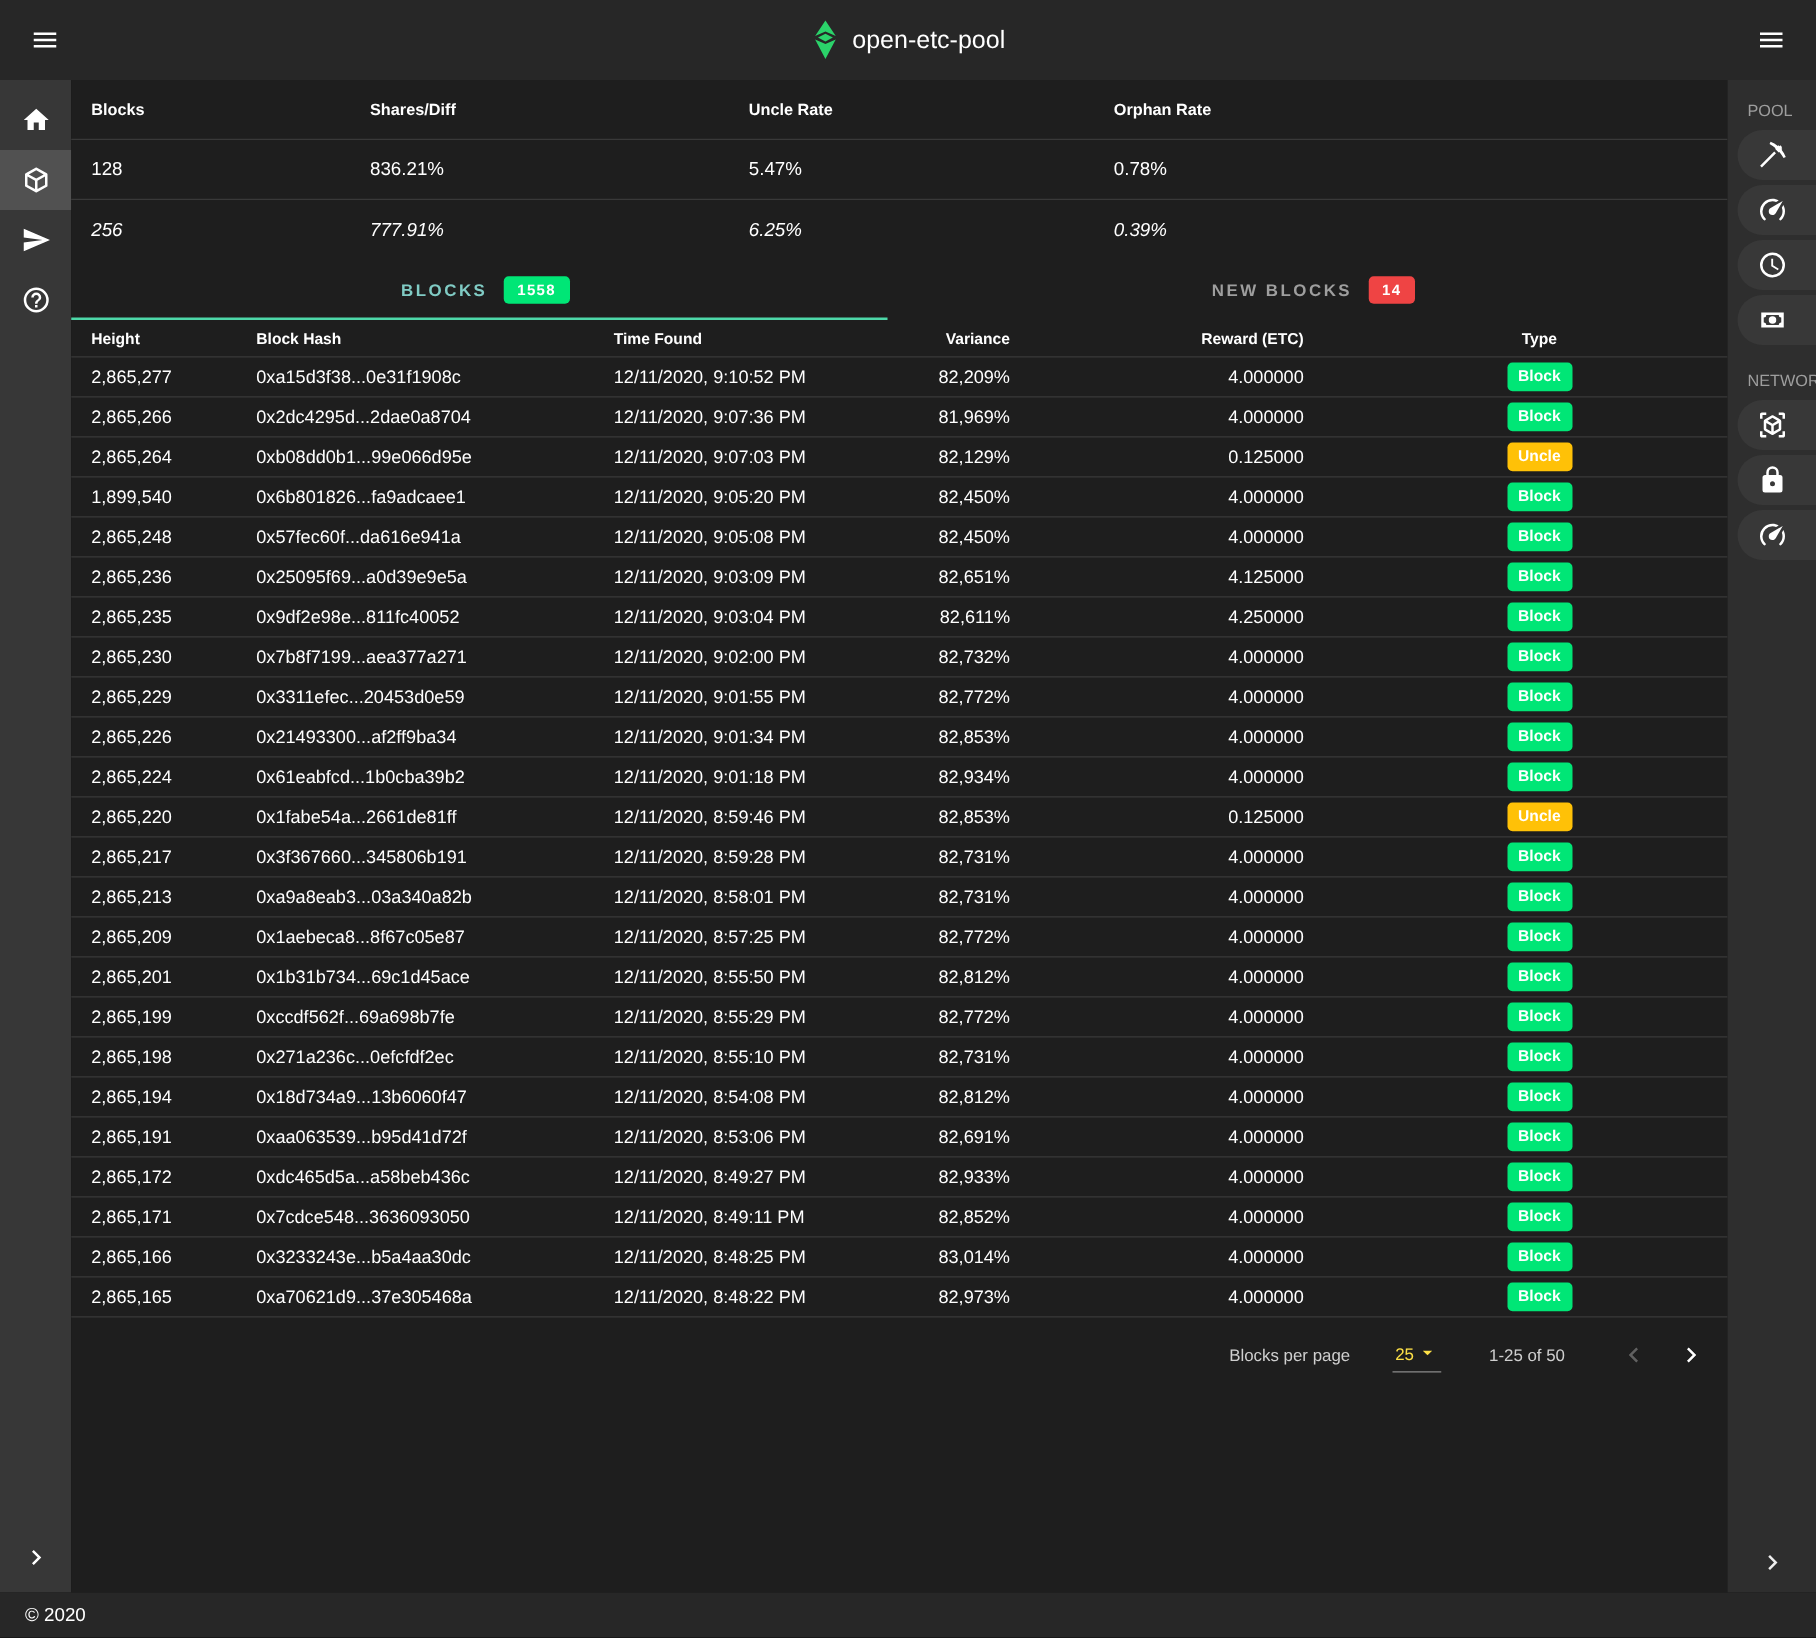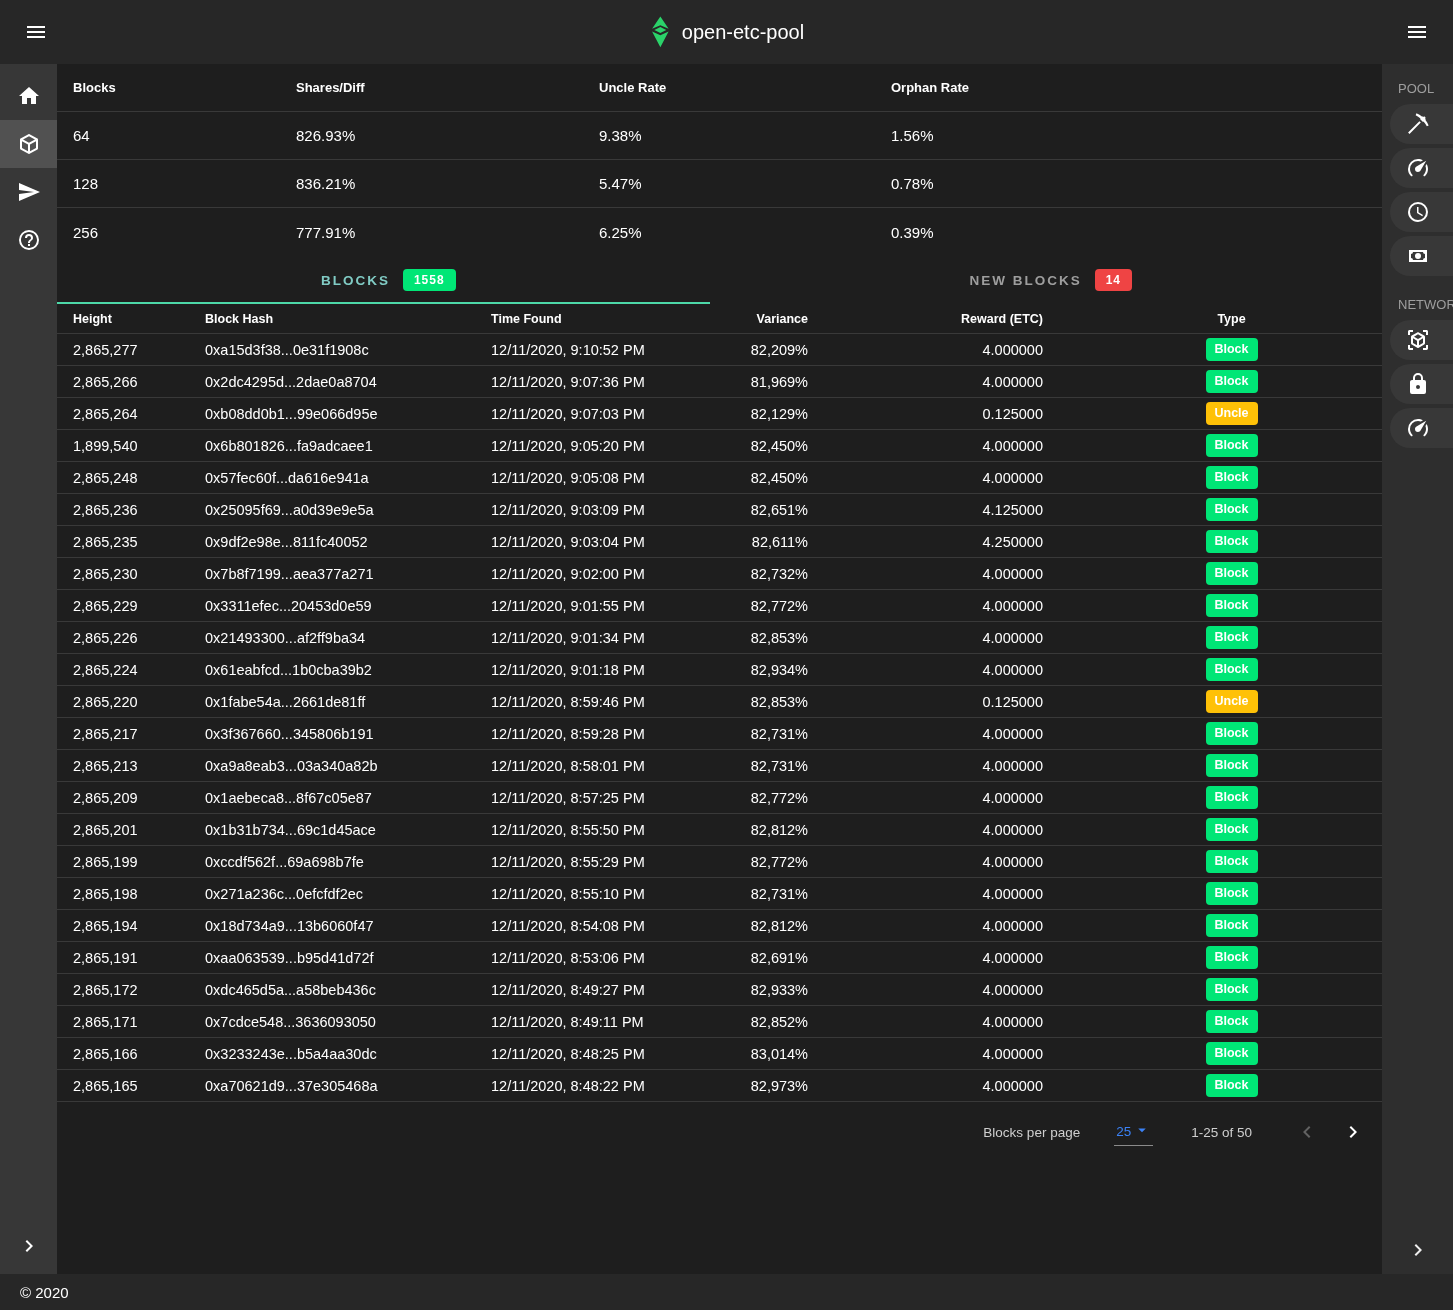--- a/index.html
+++ b/index.html
@@ -25,21 +25,21 @@
   .nav-item.active { background:#515151; }
   .nav-collapse { margin-top:auto; height:56px; display:flex; align-items:center; justify-content:center; color:#fff; }
 
   
   .main { width:1325px; flex:0 0 auto; background:#1e1e1e; display:flex; flex-direction:column; }
 
   .stats-head, .stats-row { display:grid; grid-template-columns:223px 303px 292px 1fr;
     padding:0 16px; height:48px; align-items:center; border-bottom:1px solid rgba(255,255,255,0.12); }
   .stats-head { font-size:13px; font-weight:bold; color:#ffffff; }
   .stats-row { font-size:15px; }
-  .stats-row:last-child { border-bottom:none; }
+  .stats-row:last-child { border-bottom:none;font-style:italic; }
 
   .tabs { display:flex; height:48px; flex:0 0 auto; }
   .tab { flex:1; position:relative; display:flex; align-items:center; justify-content:center; gap:13px;
     font-size:13.5px; font-weight:bold; letter-spacing:2px; color:#9e9e9e; cursor:pointer; }
   .tab.active { color:var(--tab-active,#80cbc4); }
   .tab-underline { position:absolute; left:0; right:10px; bottom:0; height:2px; background:var(--accent,#4dd8a8); }
   .tab-badge { border-radius:4px; color:#fff; font-size:12px; font-weight:bold; letter-spacing:1px;
     padding:4px 11px; }
 
   .btable-head, .brow { display:grid; grid-template-columns:132px 286px 200px 117px 235px 1fr;
@@ -49,21 +49,21 @@
   .brow { height:32px; font-size:14.5px; border-bottom:1px solid rgba(255,255,255,0.12); }
   .bcell.variance, .hcell.variance { text-align:right; }
   .bcell.reward, .hcell.reward { text-align:right; }
   .bcell.type, .hcell.type { text-align:center; padding-left:54px; }
   .badge { display:inline-block; min-width:52px; text-align:center; padding:4px 8px 5px;
     border-radius:4px; font-size:12.5px; font-weight:bold; color:#fff; }
 
   .pagination { height:60px; display:flex; align-items:center; justify-content:flex-end;
     padding-right:14px; font-size:13.5px; color:#cfcfcf; }
   .pp-select { margin-left:34px; display:flex; align-items:flex-end; gap:2px;
-    border-bottom:1px solid #8a8a8a; padding:3px 2px 6px; color:#3b82f6; cursor:pointer; }
+    border-bottom:1px solid #8a8a8a; padding:3px 2px 6px; color:#fde047; cursor:pointer; }
   .pp-range { margin-left:38px; }
   .pg-btn { margin-left:30px; width:30px; height:30px; display:flex; align-items:center; justify-content:center; }
   .pg-btn.prev { color:rgba(255,255,255,0.3); margin-left:40px; }
   .pg-btn.next { color:#fff; margin-left:16px; cursor:pointer; }
 
   
   .rightbar { flex:1; background:#2e2e2e; display:flex; flex-direction:column; padding-top:8px; }
   .subheader { height:32px; display:flex; align-items:center; padding:0 16px; color:#9e9e9e; font-size:13px; }
   .subheader.network { margin-top:8px; }
   .pill { height:40px; margin:0 8px 4px; border-radius:20px; background:#383838;
@@ -157,26 +157,20 @@
     <div class="main">
 
       <div class="stats-head">
         <div>Blocks</div>
         <div>Shares/Diff</div>
         <div>Uncle Rate</div>
         <div>Orphan Rate</div>
       </div>
       <div>
           <div class="stats-row">
-            <div>64</div>
-            <div>826.93%</div>
-            <div>9.38%</div>
-            <div>1.56%</div>
-          </div>
-          <div class="stats-row">
             <div>128</div>
             <div>836.21%</div>
             <div>5.47%</div>
             <div>0.78%</div>
           </div>
           <div class="stats-row">
             <div>256</div>
             <div>777.91%</div>
             <div>6.25%</div>
             <div>0.39%</div>

